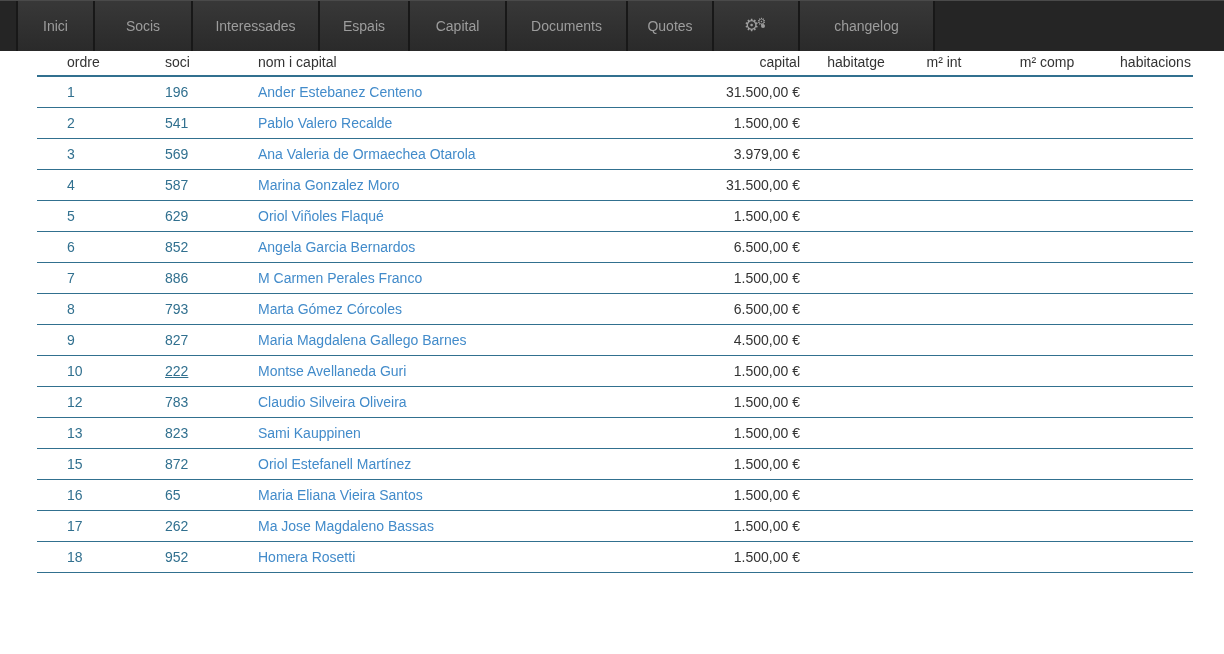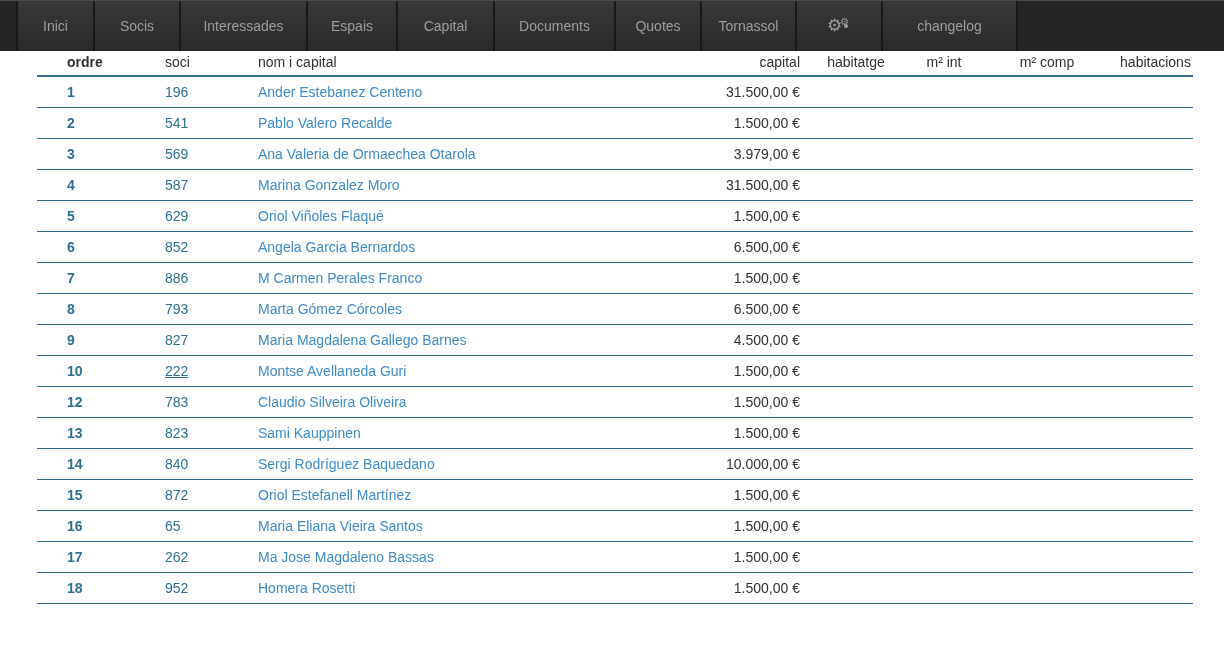--- a/index.html
+++ b/index.html
@@ -16,21 +16,21 @@
   .nav-spacer { width: 18px; flex: 0 0 auto; border-right: 2px solid #181818; }
   .nav-tabs { display: flex; align-items: stretch; }
   .nav-tab {
     flex: 0 0 auto;
     display: flex; align-items: center; justify-content: center;
     background: linear-gradient(#383838, #2a2a2a);
     border-right: 2px solid #181818;
     color: #9d9d9d; font-size: 14px;
     cursor: pointer; white-space: nowrap;
   }
-  .t0{width:77px}.t1{width:86px}.t2{width:127px}.t3{width:97px}.t4{width:90px}
+  .t0{width:77px}.t1{width:98px}.t2{width:127px}.t3{width:97px}.t4{width:90px}
   .t5{width:97px}.t6{width:121px}.t7{width:86px}.t8{width:95px}.t9{width:86px}
   .t10{width:135px}
   .cogs { position: relative; display:inline-block; width:24px; height:22px; }
   .gear-big  { position:absolute; left:0; top:0;  font-size:17px; line-height:22px; }
   .gear-small{ position:absolute; left:13px; top:-4px; font-size:10px; line-height:22px; }
   .gear-dot  { position:absolute; left:17px; top:9px; width:4px; height:4px;
                border-radius:50%; background:#9d9d9d; }
 
   
   .table-wrap { padding: 0 31px 0 37px; }
@@ -41,21 +41,21 @@
   thead th {
     font-weight: normal; font-size: 14px; color: #333;
     padding: 3px 0 5px 0; border-bottom: 2px solid #31708f;
   }
   tbody td {
     height: 31px; font-size: 14px; color: #333;
     border-bottom: 1px solid #31708f; padding: 0;
     overflow: hidden; white-space: nowrap;
   }
   .al { text-align: left; }  .ar { text-align: right; }  .ac { text-align: center; }
-  .pad-ordre { padding-left: 30px; font-weight: bold; }
+  .pad-ordre { padding-left: 30px; }
   .pad-sm    { padding-left: 5px; margin-left: 45px; }
   a.link-dark  { color: #31708f; text-decoration: none; }
   a.link-brite { color: #428bca; text-decoration: none; }
   a.hovered    { text-decoration: underline; }
 </style>
 </head>
 <body>
 
 <nav class="navbar">
   <div class="nav-spacer"></div>
@@ -73,23 +73,20 @@
         <span>Espais</span>
       </div>
       <div class="nav-tab t5">
         <span>Capital</span>
       </div>
       <div class="nav-tab t6">
         <span>Documents</span>
       </div>
       <div class="nav-tab t7">
         <span>Quotes</span>
-      </div>
-      <div class="nav-tab t8">
-        <span>Tornassol</span>
       </div>
       <div class="nav-tab t9">
         <span class="cogs">
           <span class="gear-big">⚙</span>
           <span class="gear-small">⚙</span>
           <span class="gear-dot"></span>
         </span>
       </div>
       <div class="nav-tab t10">
         <span>changelog</span>
@@ -236,30 +233,20 @@
           <td class="al pad-ordre"><a class="link-dark" href="#">13</a></td>
           <td class="al pad-sm"><a class="link-dark" href="#">823</a></td>
           <td class="al pad-sm"><a class="link-brite" href="#">Sami Kauppinen</a></td>
           <td class="ar">1.500,00 €</td>
           <td class="ac"></td>
           <td class="ac"></td>
           <td class="ac"></td>
           <td class="ac"></td>
         </tr>
         <tr>
-          <td class="al pad-ordre"><a class="link-dark" href="#">14</a></td>
-          <td class="al pad-sm"><a class="link-dark" href="#">840</a></td>
-          <td class="al pad-sm"><a class="link-brite" href="#">Sergi Rodríguez Baquedano</a></td>
-          <td class="ar">10.000,00 €</td>
-          <td class="ac"></td>
-          <td class="ac"></td>
-          <td class="ac"></td>
-          <td class="ac"></td>
-        </tr>
-        <tr>
           <td class="al pad-ordre"><a class="link-dark" href="#">15</a></td>
           <td class="al pad-sm"><a class="link-dark" href="#">872</a></td>
           <td class="al pad-sm"><a class="link-brite" href="#">Oriol Estefanell Martínez</a></td>
           <td class="ar">1.500,00 €</td>
           <td class="ac"></td>
           <td class="ac"></td>
           <td class="ac"></td>
           <td class="ac"></td>
         </tr>
         <tr>

